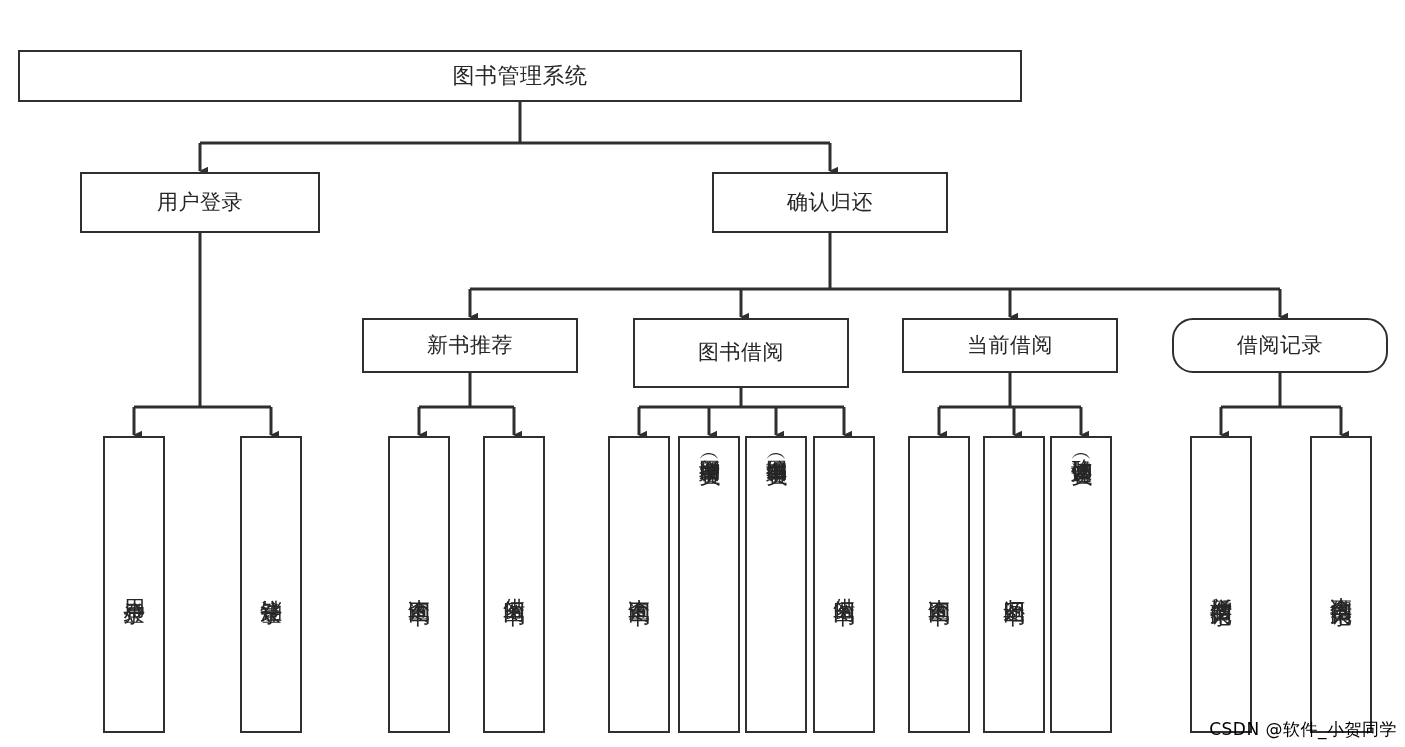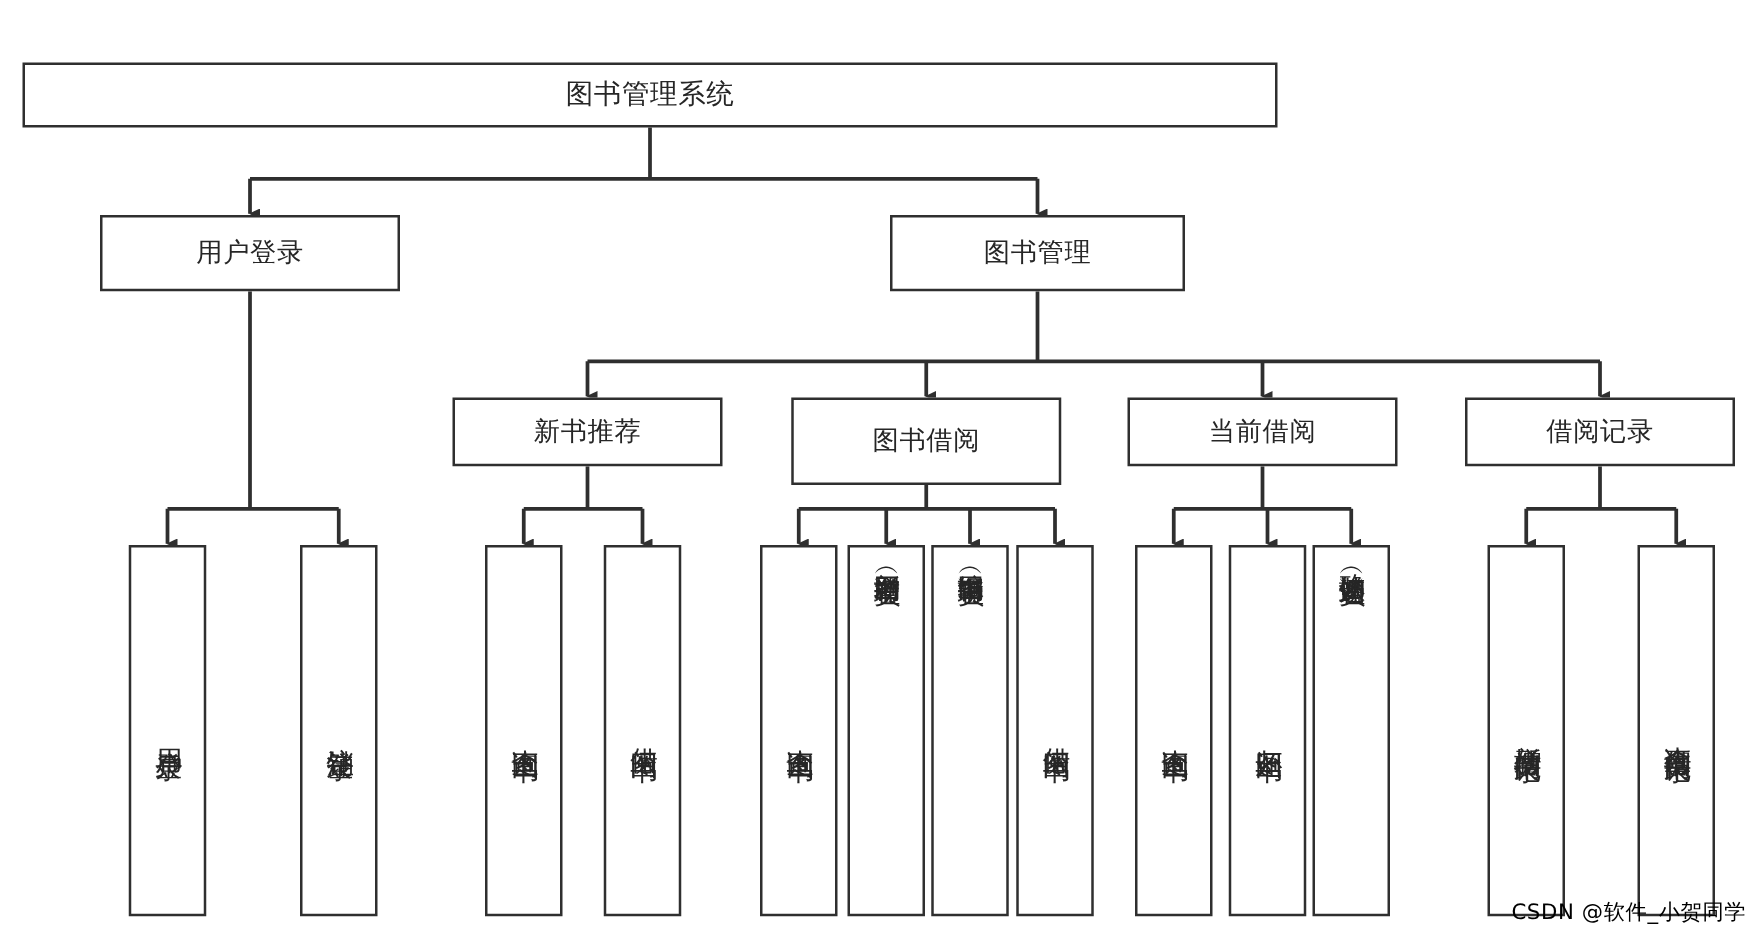--- a/index.html
+++ b/index.html
@@ -141,33 +141,33 @@
   </svg>
 
   <div class="node horiz root" style="left: 18px; top: 6px; width: 1004px; height: 52px; margin-top: 44px;">
     <span class="label">图书管理系统</span>
   </div>
 
   <div class="node horiz" style="left: 80px; top: 172px; width: 240px; height: 61px;">
     <span class="label">用户登录</span>
   </div>
   <div class="node horiz" style="left: 712px; top: 172px; width: 236px; height: 61px;">
-    <span class="label">图书管理</span>
+    <span class="label">确认归还</span>
   </div>
 
   <div class="node horiz" style="left: 362px; top: 318px; width: 216px; height: 55px;">
     <span class="label">新书推荐</span>
   </div>
   <div class="node horiz" style="left: 633px; top: 318px; width: 216px; height: 70px;">
     <span class="label">图书借阅</span>
   </div>
   <div class="node horiz" style="left: 902px; top: 318px; width: 216px; height: 55px;">
     <span class="label">当前借阅</span>
   </div>
-  <div class="node horiz" style="left: 1172px; top: 318px; width: 216px; height: 55px;">
+  <div class="node horiz" style="left: 1172px; top: 318px; width: 216px; height: 55px; border-radius: 21px;">
     <span class="label">借阅记录</span>
   </div>
 
   <div class="node vert" style="left: 103px; top: 436px; width: 62px; height: 297px;">
     <div class="vert-inner">
       <span class="label">用户登录</span>
     </div>
   </div>
   <div class="node vert" style="left: 240px; top: 436px; width: 62px; height: 297px;">
     <div class="vert-inner">

